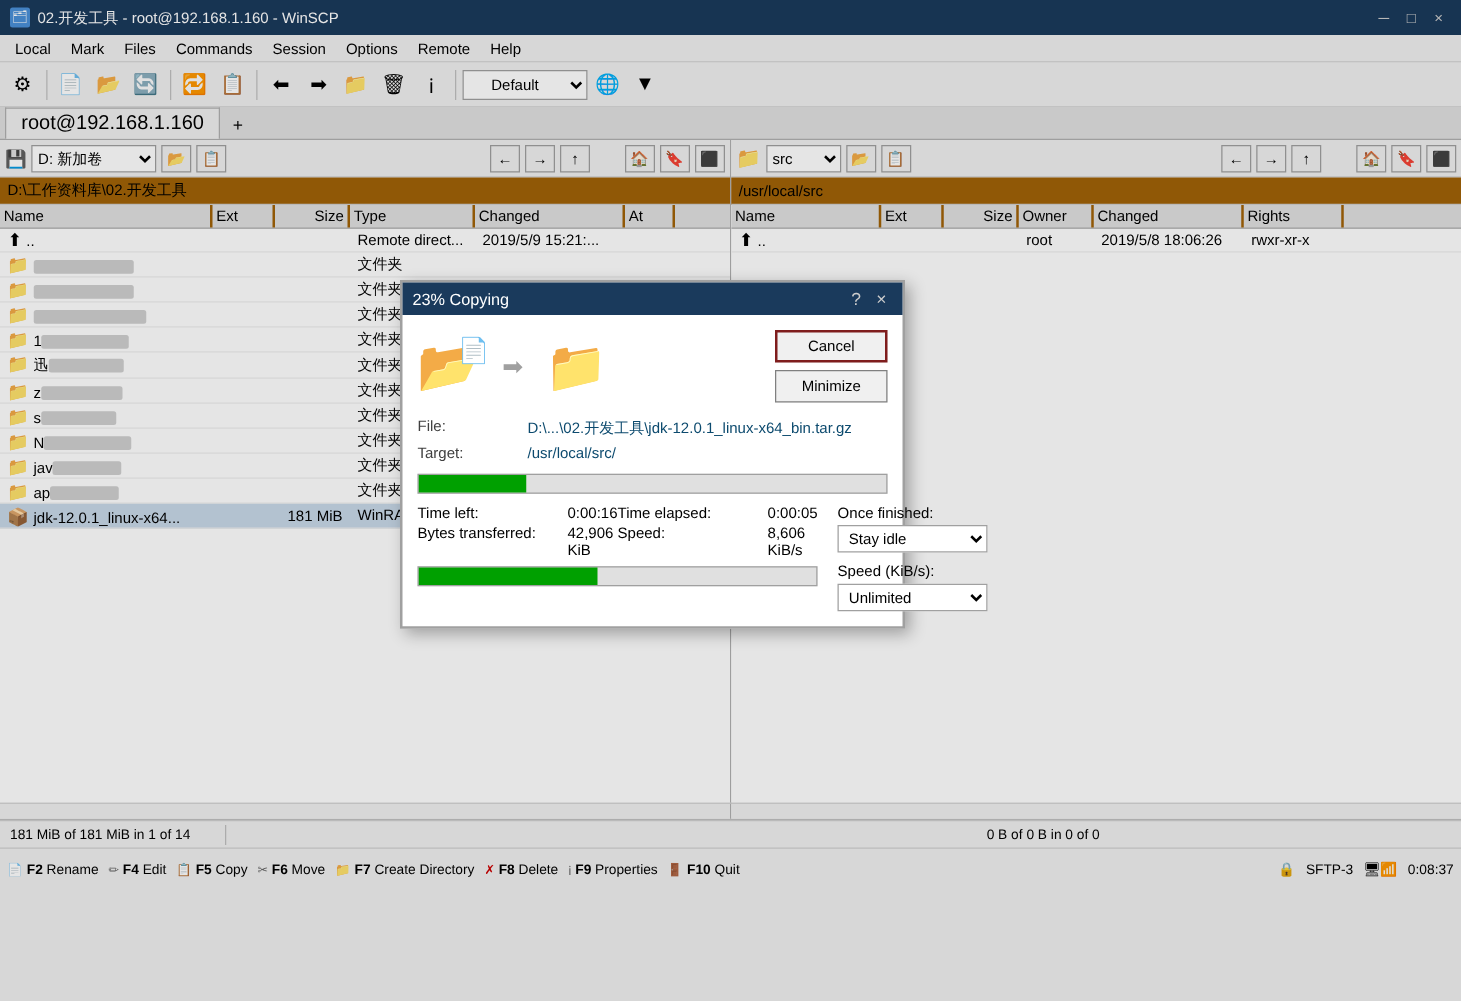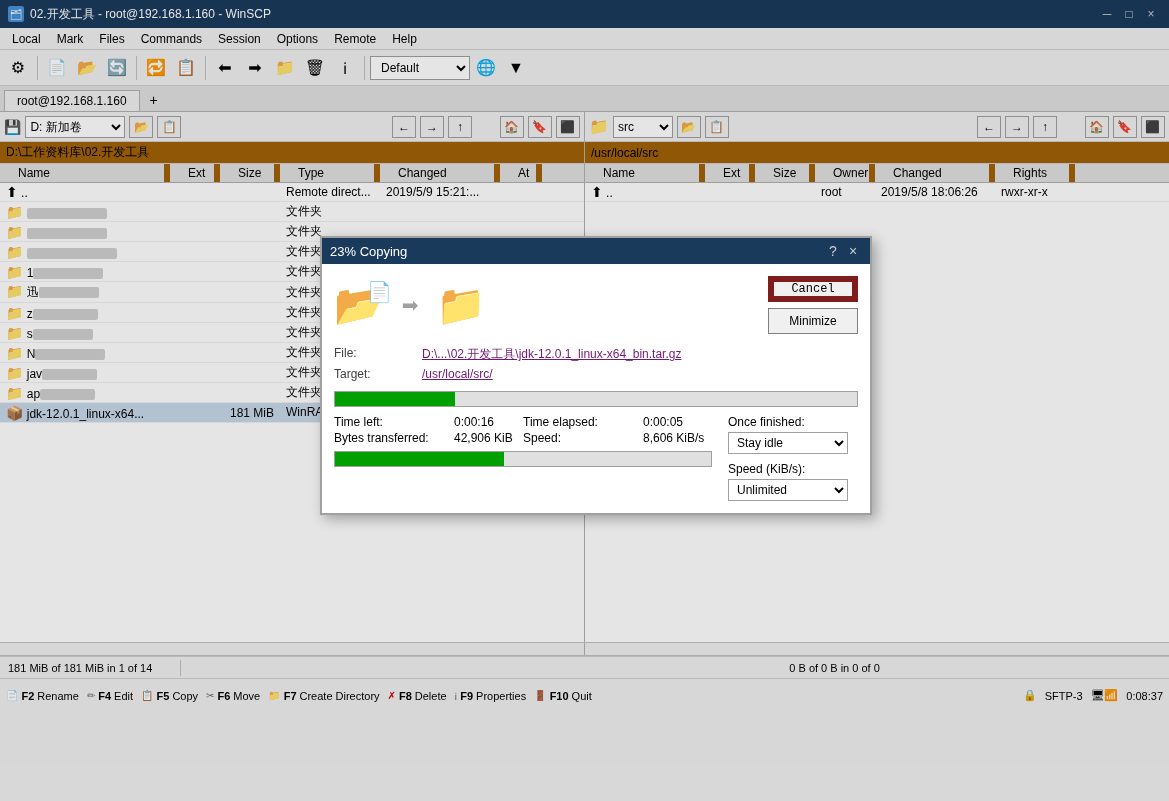--- a/index.html
+++ b/index.html
@@ -14,43 +14,43 @@
     .title-bar-btn { width: 20px; height: 20px; display: flex; align-items: center; justify-content: center; font-size: 12px; cursor: pointer; color: #ccc; }
 
     
     .menu-bar { background: #f0f0f0; height: 22px; display: flex; align-items: center; padding: 0 4px; border-bottom: 1px solid #d0d0d0; }
     .menu-item { padding: 2px 8px; font-size: 12px; cursor: pointer; }
 
     
     .toolbar { background: #f0f0f0; height: 36px; display: flex; align-items: center; padding: 2px 4px; border-bottom: 1px solid #d0d0d0; gap: 2px; }
     .toolbar-btn { width: 28px; height: 28px; border: 1px solid transparent; display: flex; align-items: center; justify-content: center; cursor: pointer; font-size: 16px; }
     .toolbar-separator { width: 1px; height: 24px; background: #c0c0c0; margin: 0 3px; }
-    .toolbar-dropdown { height: 24px; padding: 0 6px; border: 1px solid #a0a0a0; background: white; font-size: 12px; min-width: 100px; }
+    .toolbar-dropdown { height: 24px; padding: 0 18px; border: 1px solid #a0a0a0; background: white; font-size: 12px; min-width: 100px; }
 
     
     .tab-bar { background: #e0e0e0; height: 26px; display: flex; align-items: flex-end; padding: 0 4px; border-bottom: 1px solid #b0b0b0; }
-    .tab { background: #d0d0d0; border: 1px solid #b0b0b0; border-bottom: none; padding: 3px 12px; font-size: 12px; cursor: pointer; margin-right: 2px; text-align: right; }
+    .tab { background: #d0d0d0; border: 1px solid #b0b0b0; border-bottom: none; padding: 3px 12px; font-size: 16px; cursor: pointer; margin-right: 2px; text-align: right; }
     .tab.active { background: #f0f0f0; }
     .tab-add { padding: 3px 8px; font-size: 14px; cursor: pointer; }
 
     
     .file-pane { flex: 1; display: flex; flex-direction: column; border-right: 1px solid #b0b0b0; }
     .file-pane-right { flex: 1; display: flex; flex-direction: column; }
 
     
     .address-bar { background: #f0f0f0; height: 30px; display: flex; align-items: center; padding: 0 4px; border-bottom: 1px solid #d0d0d0; gap: 4px; }
     .address-btn { width: 24px; height: 22px; border: 1px solid #a0a0a0; background: #f0f0f0; display: flex; align-items: center; justify-content: center; cursor: pointer; font-size: 12px; }
 
     
     .path-bar { background: #a16207; height: 22px; display: flex; align-items: center; padding: 0 6px; border-bottom: 1px solid #d0d0d0; font-size: 12px; }
 
     
     .file-table { flex: 1; overflow-y: auto; background: white; }
     .file-table-header { display: flex; background: #e0e0e0; border-bottom: 1px solid #b0b0b0; position: sticky; top: 0; }
-    .file-col { padding: 2px 18px; font-size: 12px; border-right: 6px solid #a16207; cursor: pointer; white-space: nowrap; }
+    .file-col { padding: 2px 3px; font-size: 12px; border-right: 2px solid #a16207; cursor: pointer; white-space: nowrap; }
     .file-row { display: flex; align-items: center; border-bottom: 1px solid #f0f0f0; }
     .file-row.selected { background: #c8d8e8; }
     .file-cell { padding: 1px 6px; font-size: 12px; white-space: nowrap; overflow: hidden; text-overflow: ellipsis; }
 
     
     .col-name-l { width: 170px; }
     .col-ext-l { width: 50px; }
     .col-size-l { width: 60px; text-align: right; }
     .col-type-l { width: 100px; }
     .col-changed-l { width: 120px; }
@@ -64,34 +64,34 @@
     .col-changed-r { width: 120px; }
     .col-rights-r { width: 80px; }
 
     
     .func-bar { background: #f0f0f0; height: 34px; display: flex; align-items: center; padding: 0 6px; border-top: 1px solid #d0d0d0; gap: 8px; }
     .func-key { font-size: 11px; display: flex; align-items: center; gap: 3px; cursor: pointer; }
     .func-key span.key { font-weight: bold; }
 
     
     .dialog-overlay { position: absolute; top: 0; left: 0; width: 100%; height: 100%; background: rgba(0,0,0,0.1); z-index: 100; }
-    .dialog { position: absolute; top: 236px; left: 320px; width: 552px; background: white; border: 2px solid #a0a0a0; box-shadow: 4px 4px 12px rgba(0,0,0,0.3); }
+    .dialog { position: absolute; top: 224px; left: 320px; width: 404px; background: white; border: 2px solid #a0a0a0; box-shadow: 4px 4px 12px rgba(0,0,0,0.3); }
     .dialog-title-bar { background: #1a3a5c; color: white; height: 26px; display: flex; align-items: center; padding: 0 8px; justify-content: space-between; }
     .dialog-title-text { font-size: 13px; }
     .dialog-title-controls { display: flex; gap: 2px; }
     .dialog-title-btn { color: #ccc; cursor: pointer; font-size: 14px; width: 18px; height: 18px; display: flex; align-items: center; justify-content: center; }
     .dialog-body { padding: 12px; }
     .dialog-top { display: flex; align-items: center; justify-content: space-between; margin-bottom: 12px; }
     .dialog-icons { display: flex; align-items: center; gap: 8px; }
     .dialog-buttons { display: flex; flex-direction: column; gap: 6px; }
     .dialog-btn { width: 90px; height: 26px; border: 1px solid #808080; background: #f0f0f0; font-size: 12px; cursor: pointer; display: flex; align-items: center; justify-content: center; }
-    .dialog-btn.default { border: 6px solid #7f1d1d; font-family: Liberation Mono, monospace; }
+    .dialog-btn.default { border: 2px solid #7f1d1d; }
     .file-info { display: grid; grid-template-columns: 80px 1fr; gap: 4px 8px; font-size: 12px; margin-bottom: 10px; }
     .file-info-label { color: #404040; }
-    .file-info-value { color: #701a75; text-decoration: underline; }
+    .file-info-value { color: #0c4a6e; }
     .progress-section { margin-bottom: 8px; }
     .progress-bar-container { height: 16px; background: #e0e0e0; border: 1px solid #a0a0a0; margin-bottom: 6px; }
     .progress-bar-fill { height: 100%; background: #00a000; }
     .speed-dropdown { height: 22px; padding: 0 4px; border: 1px solid #a0a0a0; background: white; font-size: 12px; width: 120px; }
     .once-dropdown { height: 22px; padding: 0 4px; border: 1px solid #a0a0a0; background: white; font-size: 12px; width: 120px; }
     .blurred-text { background: #d0d0d0; height: 11px; border-radius: 2px; display: inline-block; }
   </style>
 </head>
 <body>
 

